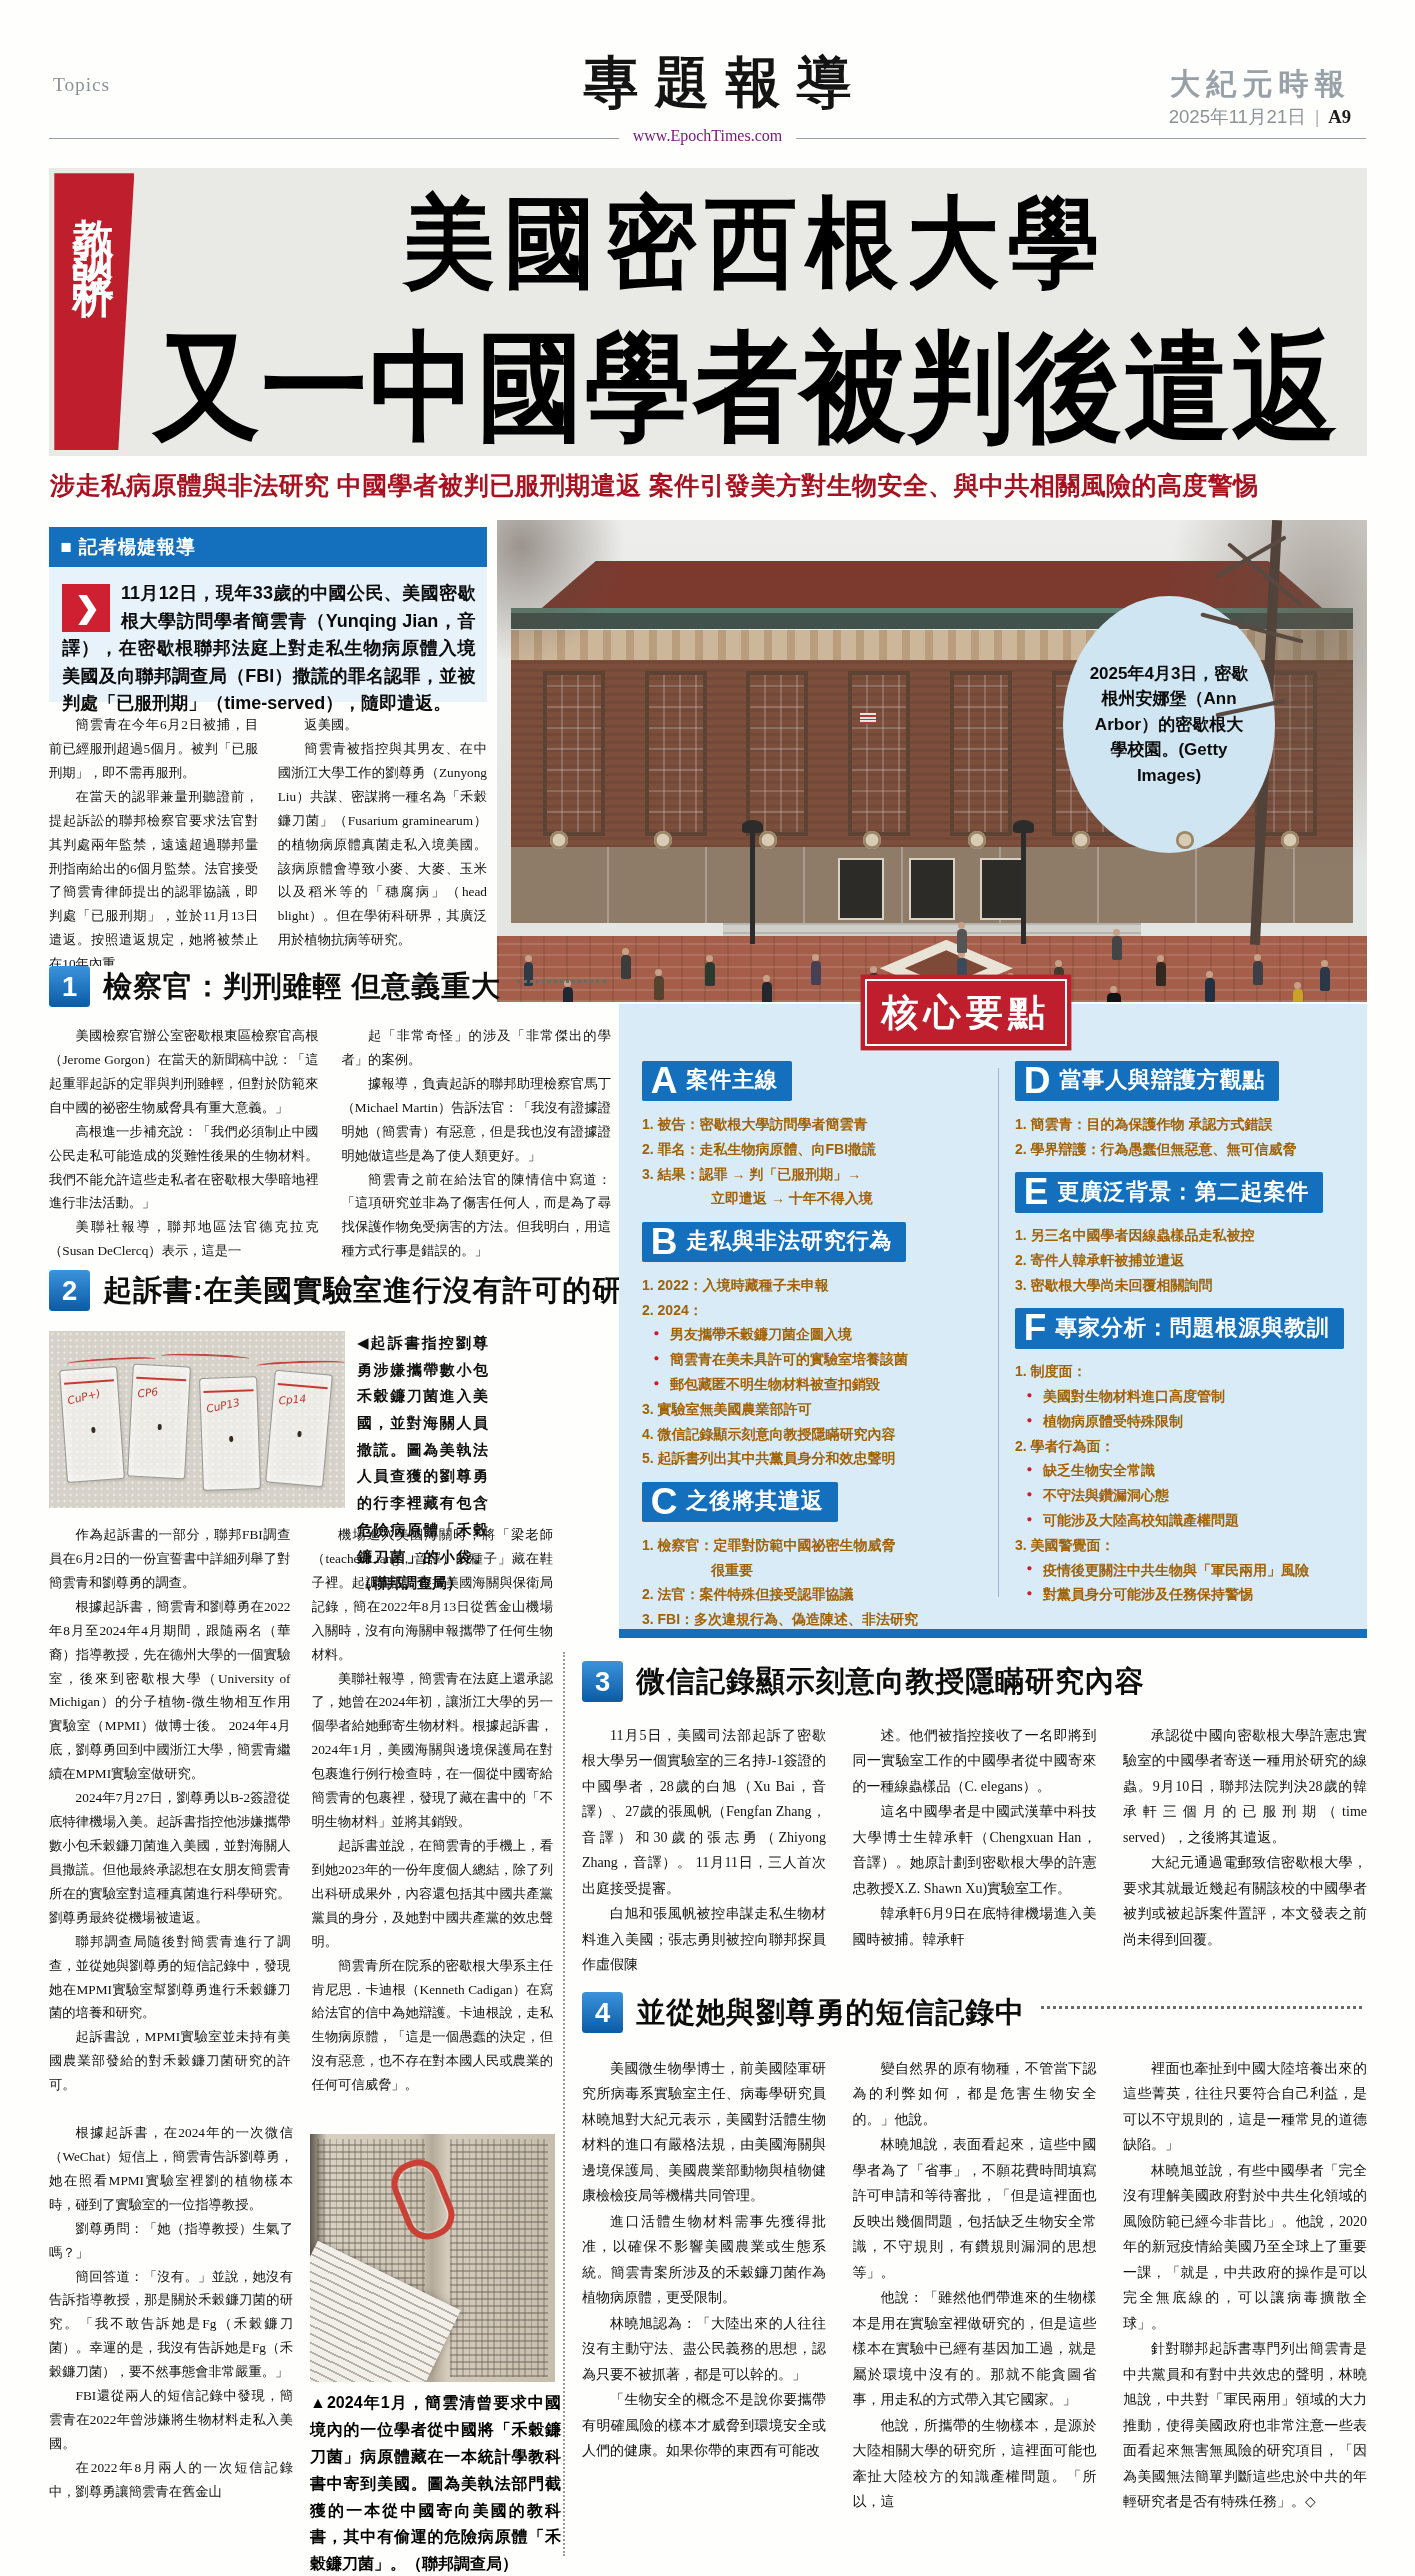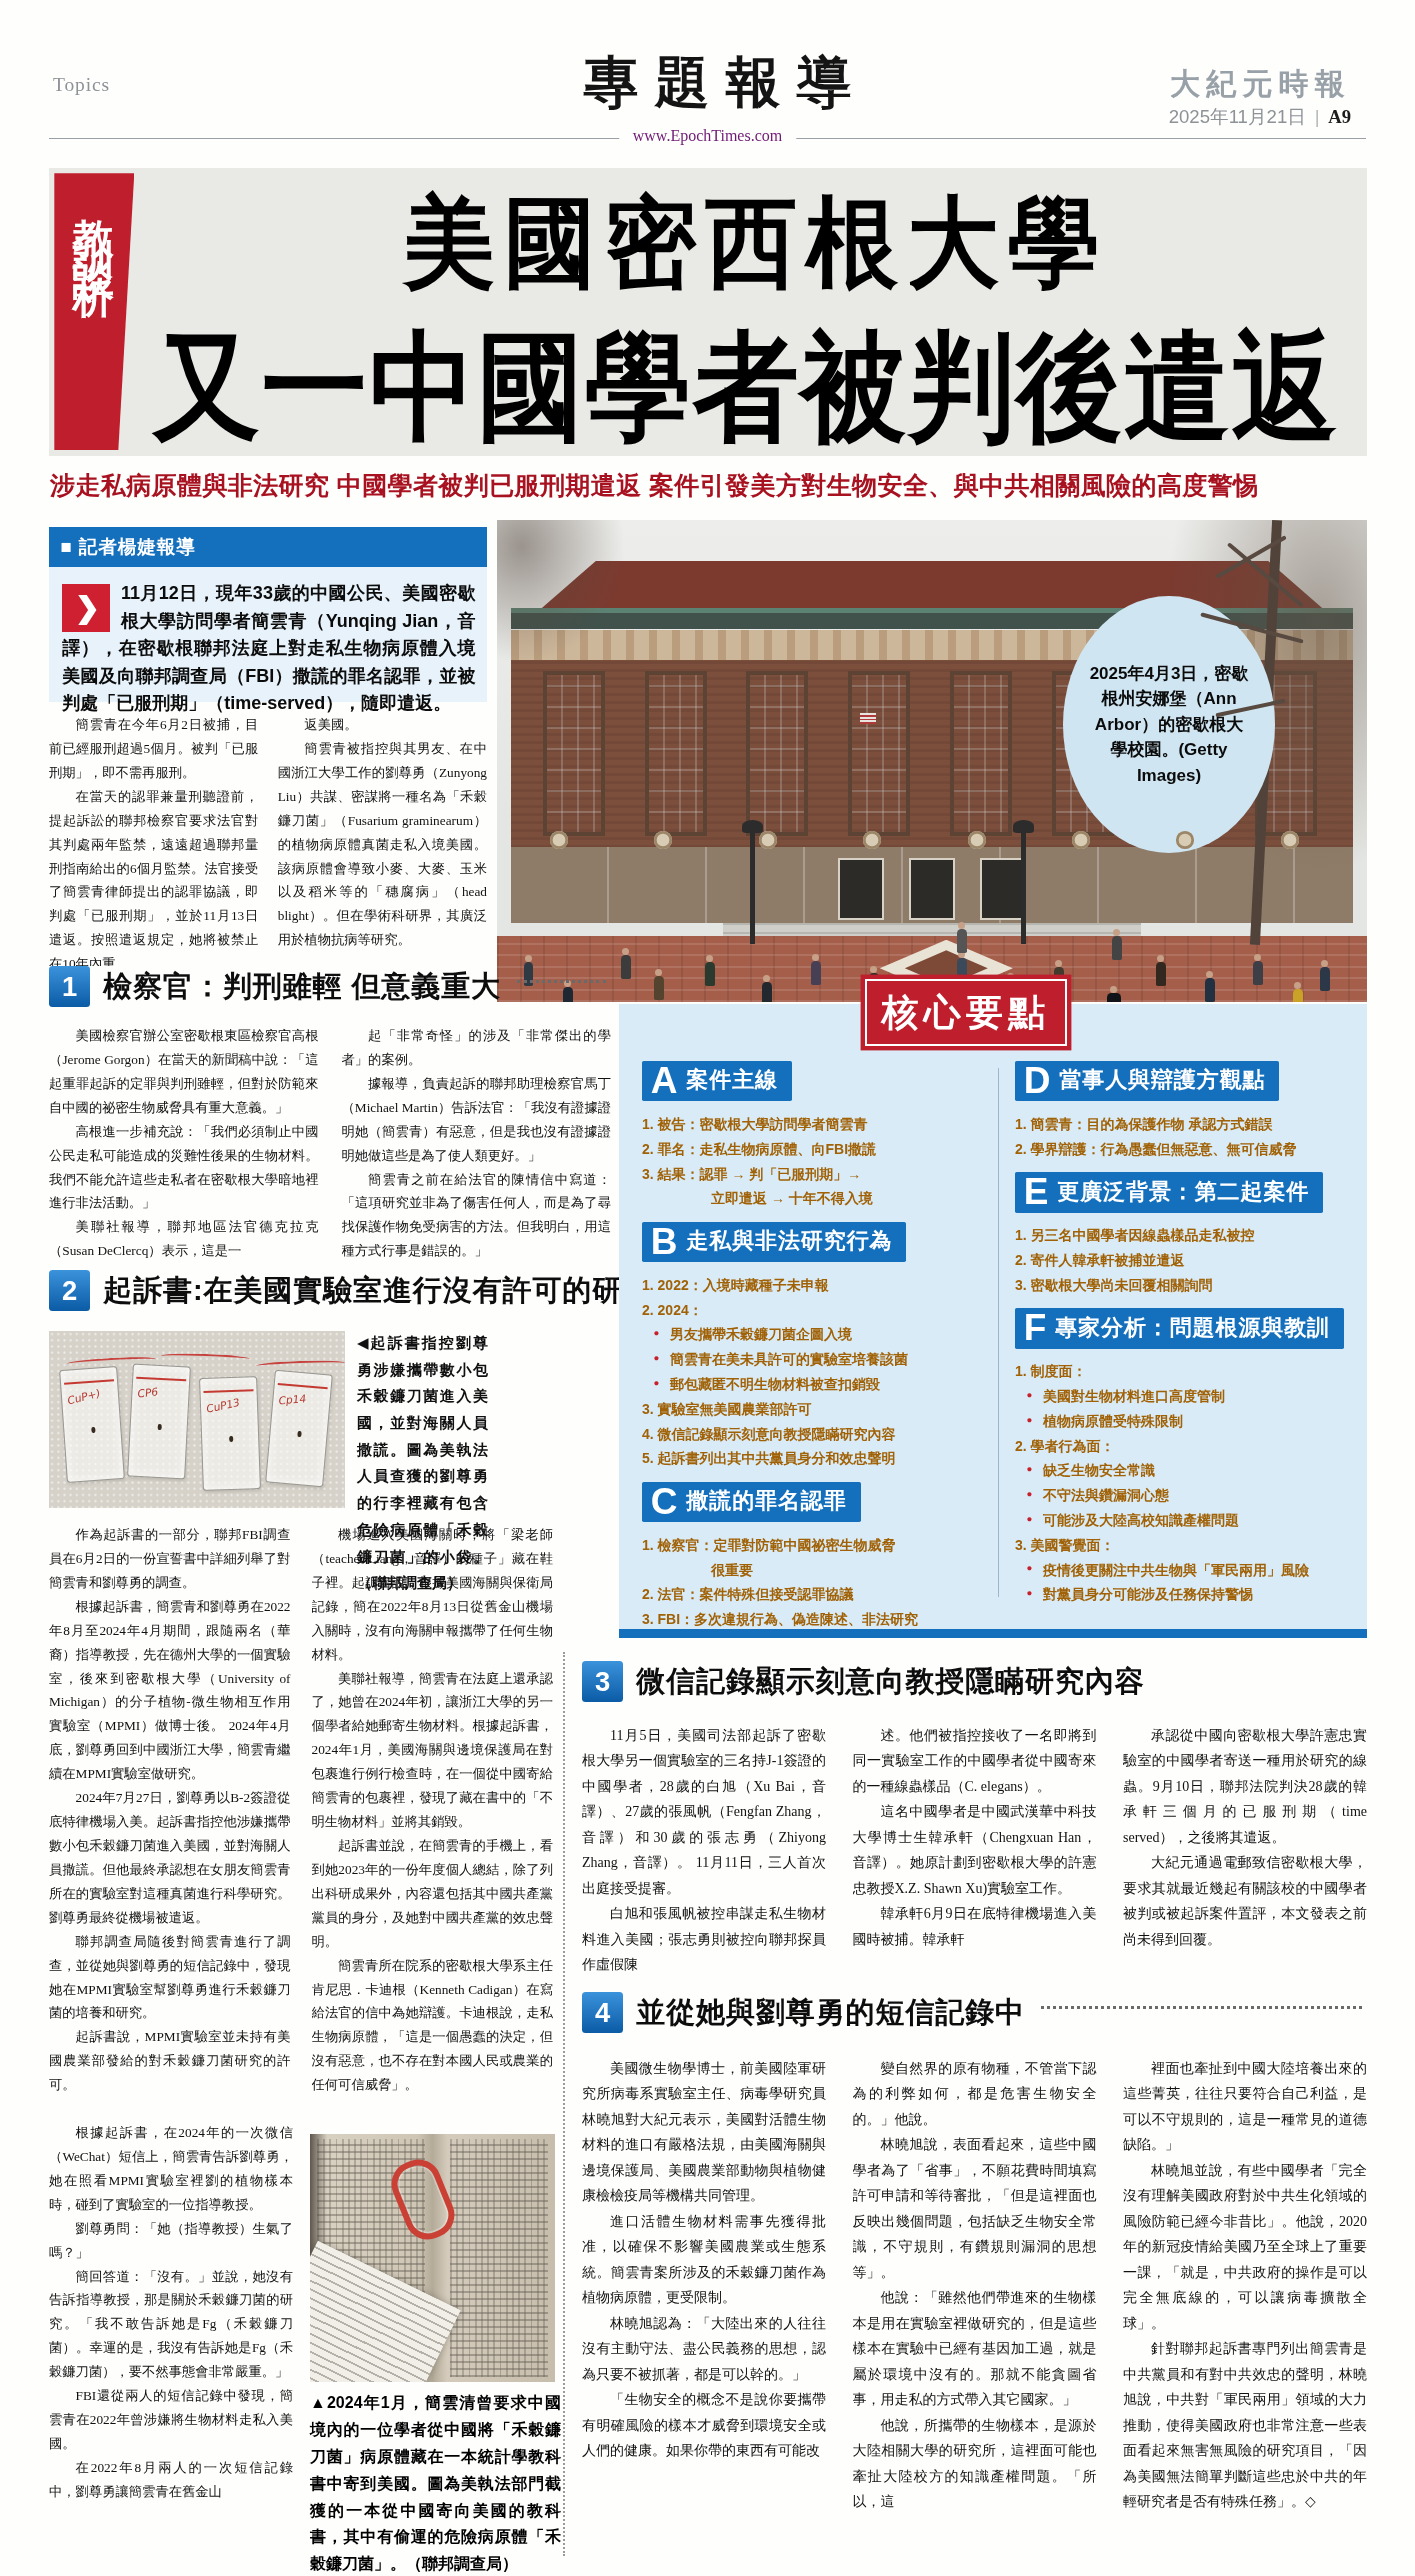--- a/index.html
+++ b/index.html
@@ -379,21 +379,21 @@
             <div class="it n">2. 2024：</div>
             <div class="it b">男友攜帶禾穀鐮刀菌企圖入境</div>
             <div class="it b">簡雲青在美未具許可的實驗室培養該菌</div>
             <div class="it b">郵包藏匿不明生物材料被查扣銷毀</div>
             <div class="it n">3. 實驗室無美國農業部許可</div>
             <div class="it n">4. 微信記錄顯示刻意向教授隱瞞研究內容</div>
             <div class="it n">5. 起訴書列出其中共黨員身分和效忠聲明</div>
           </div></div>
         <div class="core-sec"><div class="core-head">
             <b>C</b>
-            <span>撒謊的罪名認罪</span>
+            <span>之後將其遣返</span>
           </div><div class="core-items">
             <div class="it n">1. 檢察官：定罪對防範中國祕密生物威脅</div>
             <div class="it c">很重要</div>
             <div class="it n">2. 法官：案件特殊但接受認罪協議</div>
             <div class="it n">3. FBI：多次違規行為、偽造陳述、非法研究</div>
           </div></div>
       </div>
     <div class="core-col R" id="coreR">
         <div class="core-sec"><div class="core-head">
             <b>D</b>

